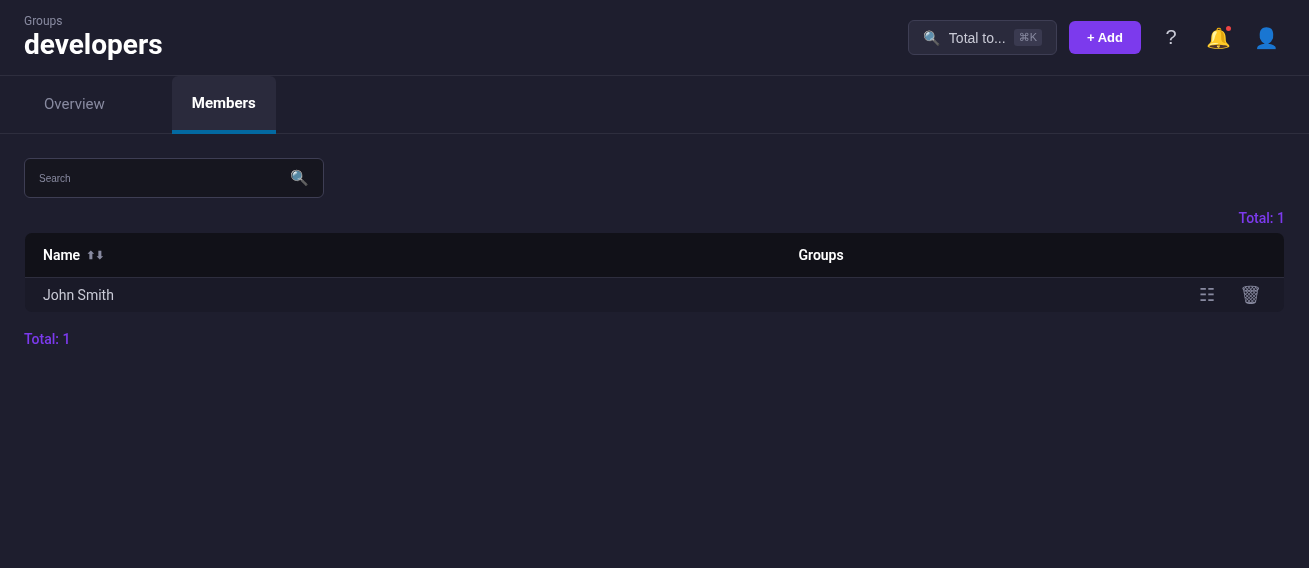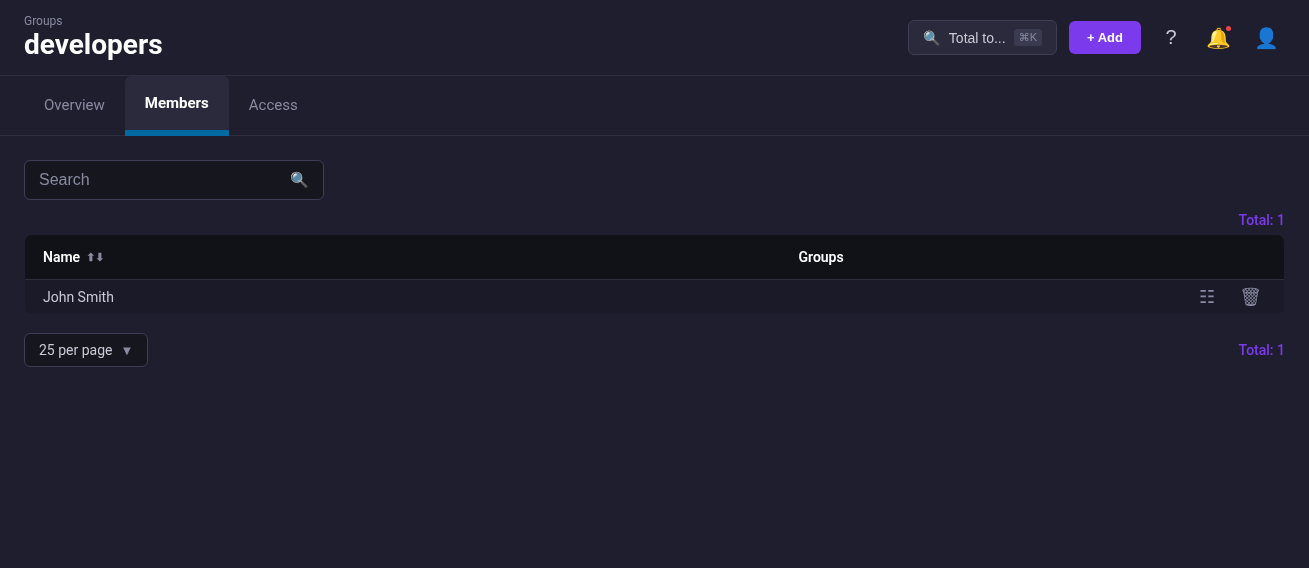--- a/index.html
+++ b/index.html
@@ -116,21 +116,22 @@
       color: #888aa0;
       cursor: pointer;
       border-bottom: 2px solid transparent;
       margin-bottom: -1px;
     }
     .tab.active {
       color: #ffffff;
       font-weight: 700;
       background-color: #2a2a3c;
       border-radius: 6px 6px 0 0;
-      border-bottom: 6px solid #0369a1;
+      border-bottom: 4px solid #0369a1;
+      margin-left: 47px;
     }
 
     
     .main-content {
       padding: 24px 24px;
     }
 
     
     .search-bar-wrap {
       display: flex;
@@ -140,21 +141,21 @@
       border-radius: 6px;
       width: 300px;
       padding: 10px 14px;
       gap: 8px;
     }
     .search-bar-wrap input {
       background: transparent;
       border: none;
       outline: none;
       color: #c9cad6;
-      font-size: 16px;
+      font-size: 10px;
       width: 100%;
     }
     .search-bar-wrap input::placeholder { color: #888aa0; }
     .search-icon-input {
       color: #888aa0;
       font-size: 15px;
     }
 
     
     .total-row {
@@ -278,23 +279,20 @@
     </button>
   </div>
 </div>
 
 <div class="tabs-bar">
   <div class="tab">
     <span>Overview</span>
   </div>
   <div class="tab active">
     <span>Members</span>
-  </div>
-  <div class="tab">
-    <span>Access</span>
   </div>
 </div>
 
 <div class="main-content">
 
   <div class="search-bar-wrap">
     <input type="text" placeholder="Search" style="">
     <span class="search-icon-input">🔍</span>
   </div>
 
@@ -329,22 +327,18 @@
             <button class="action-icon-btn" title="Delete member">
               <span>🗑</span>
             </button>
           </div>
         </td>
       </tr>
     </tbody>
   </table>
 
   <div class="pagination-bar">
-    <div class="per-page-select">
-      <span>25 per page</span>
-      <span class="chevron-down">▼</span>
-    </div>
     <div class="total-bottom">
       <span>Total: 1</span>
     </div>
   </div>
 
 </div>
 
 </body></html>

